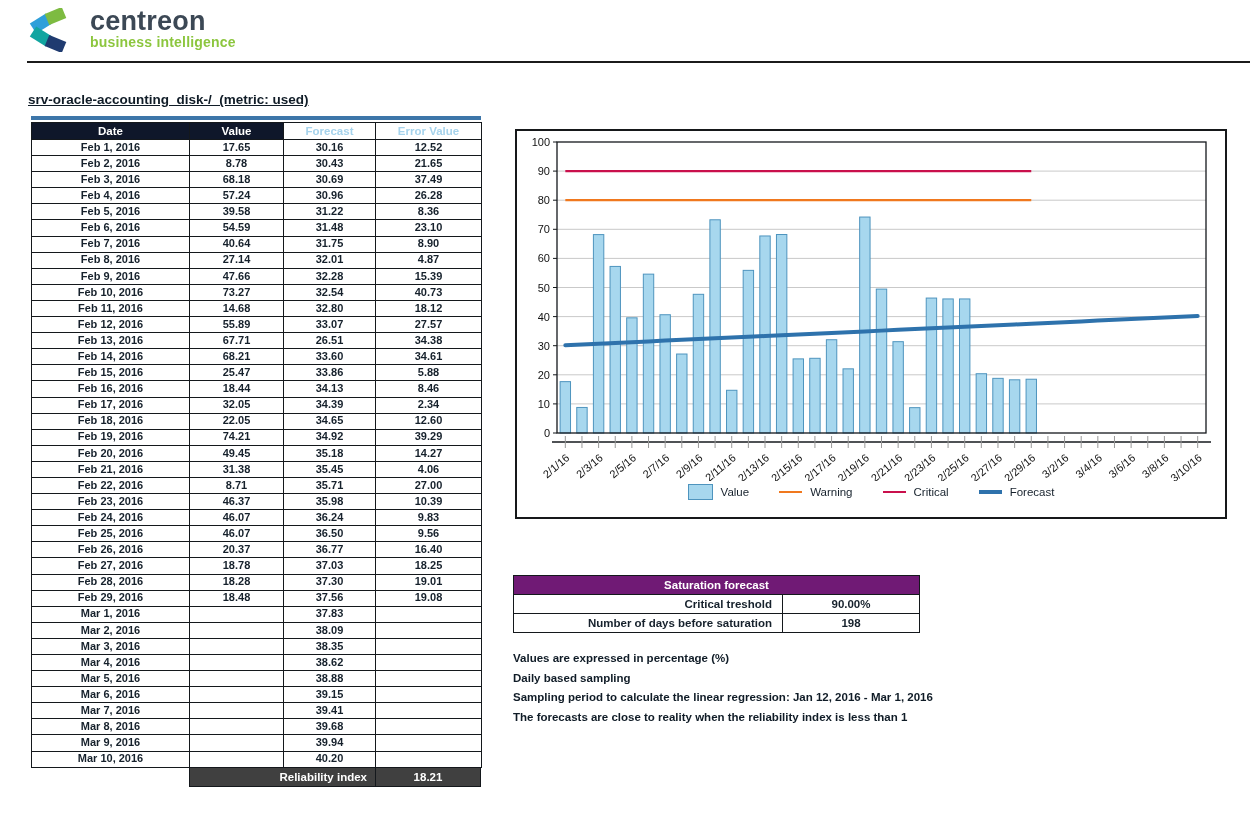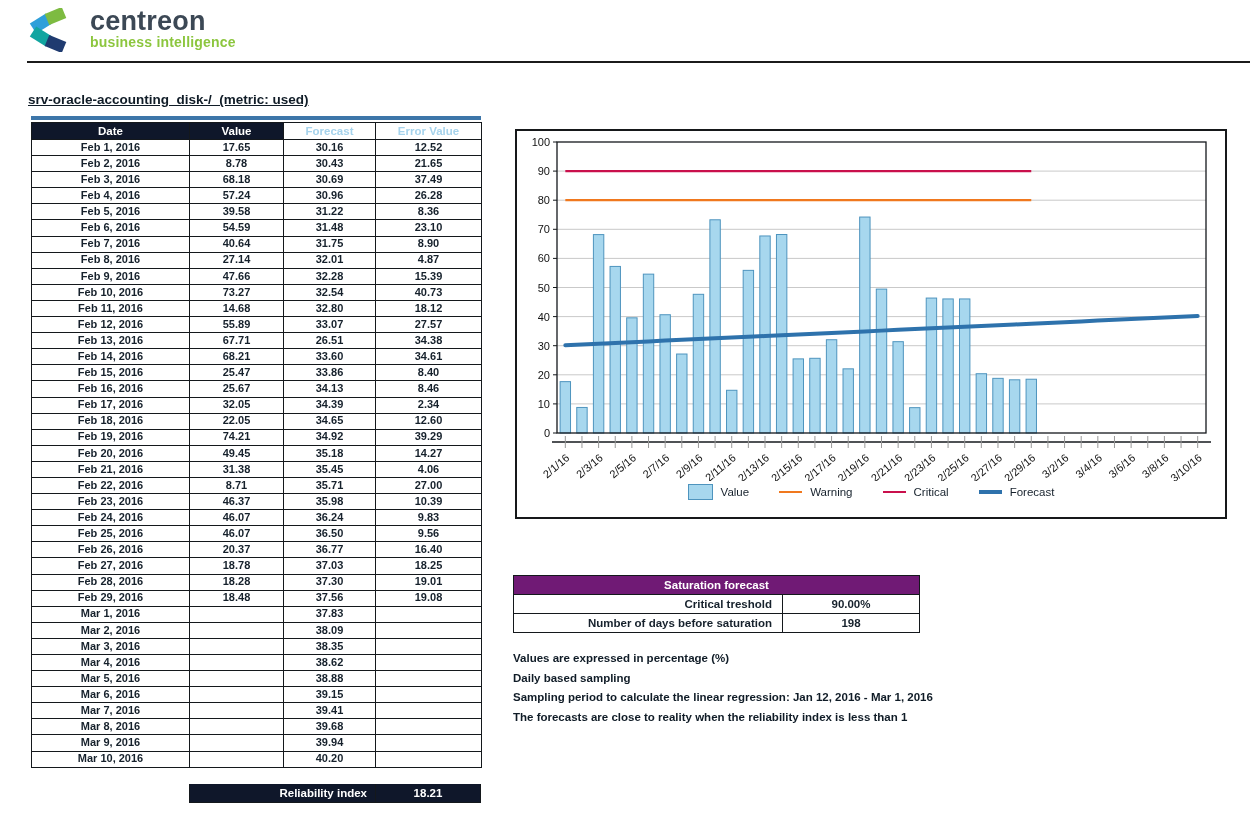--- a/index.html
+++ b/index.html
@@ -16,22 +16,22 @@
   
   .title{position:absolute;left:28px;top:92px;margin:0;font-size:13.5px;font-weight:bold;
          color:#101c27;text-decoration:underline;white-space:pre;}
   
   .tbl-wrap{position:absolute;left:31px;top:116px;width:450px;border-top:4px solid #3d76a9;padding-top:2px;}
   .tbl{border-collapse:collapse;width:450px;font-size:11px;font-weight:bold;table-layout:fixed;}
   .tbl th,.tbl td{border:1px solid #14181c;padding:0;text-align:center;height:15.1px;line-height:1.05;}
   .tbl th{height:16px;font-size:11.5px;}
   .th-blue{background:#0f172a;color:#ffffff;}
   .th-light{background:#ffffff;color:#a6d3ec;}
-  .tfoot{display:flex;margin-left:158px;width:292px;height:19px;background:#0f172a;color:#fff;
-         border:1px solid #14181c;border-top:none;box-sizing:border-box;font-size:11.5px;font-weight:bold;margin-top:16px;}
+  .tfoot{display:flex;margin-left:158px;width:292px;height:19px;background:#404040;color:#fff;
+         border:1px solid #14181c;border-top:none;box-sizing:border-box;font-size:11.5px;font-weight:bold;}
   .tf-label{width:186px;display:flex;align-items:center;justify-content:flex-end;
             padding-right:8px;border-right:1px solid #14181c;box-sizing:border-box;}
   .tf-value{flex:1;display:flex;align-items:center;justify-content:center;}
   
   .chart-box{position:absolute;left:515px;top:129px;width:712px;height:390px;
              border:2px solid #16181a;box-sizing:border-box;background:#fff;}
   .chart-box svg{display:block;}
   .legend{display:flex;justify-content:center;align-items:center;gap:30px;margin-top:3px;
           font-size:11.5px;color:#16212c;}
   .leg-item{display:flex;align-items:center;gap:8px;}
@@ -167,25 +167,25 @@
         <tr>
           <td>Feb 14, 2016</td>
           <td>68.21</td>
           <td>33.60</td>
           <td>34.61</td>
         </tr>
         <tr>
           <td>Feb 15, 2016</td>
           <td>25.47</td>
           <td>33.86</td>
-          <td>8.40</td>
+          <td>5.88</td>
         </tr>
         <tr>
           <td>Feb 16, 2016</td>
-          <td>25.67</td>
+          <td>18.44</td>
           <td>34.13</td>
           <td>8.46</td>
         </tr>
         <tr>
           <td>Feb 17, 2016</td>
           <td>32.05</td>
           <td>34.39</td>
           <td>2.34</td>
         </tr>
         <tr>

